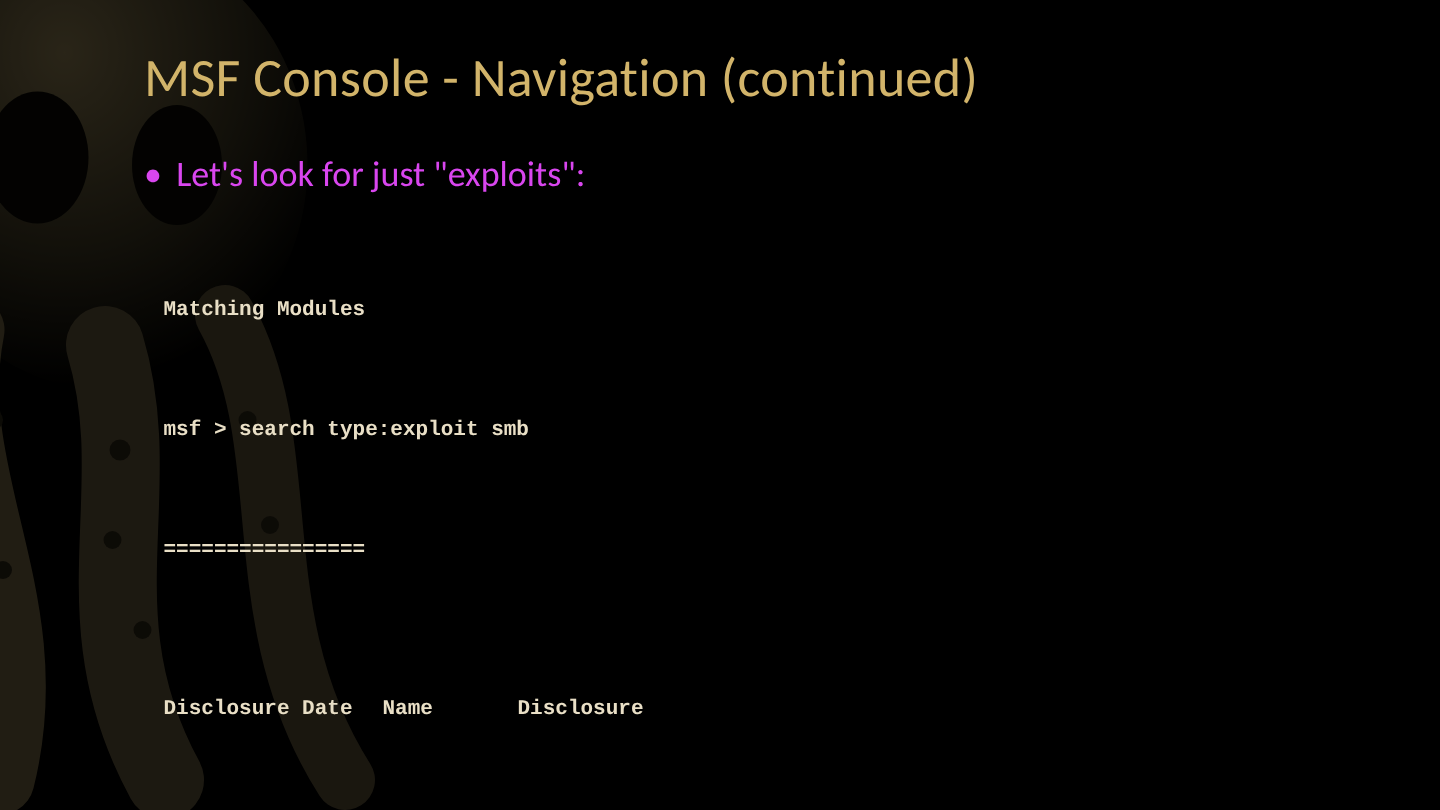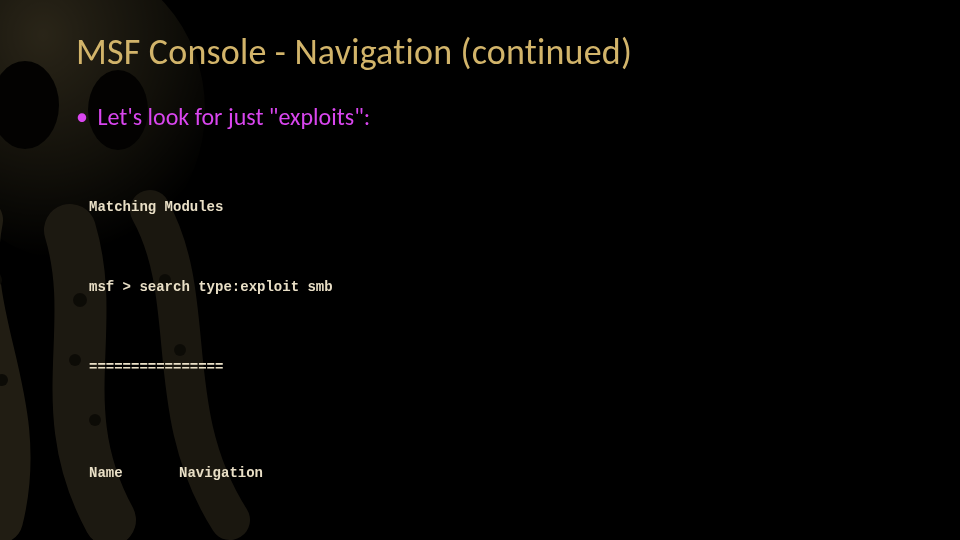--- a/index.html
+++ b/index.html
@@ -24,21 +24,21 @@
     width: 360px;
     height: 560px;
     opacity: 0.30;
   }
   .slide {
     position: relative;
     z-index: 1;
     width: 100%;
     height: 100%;
     box-sizing: border-box;
-    padding: 30px 40px 20px 76px;
+    padding: 30px 40px 20px 96px;
     color: #e9dfc6;
   }
   .title {
     font-size: 36px;
     font-weight: 400;
     color: #d2b46a;
     margin: 0 0 28px 0;
     letter-spacing: 0.2px;
   }
   .bullet {
@@ -105,22 +105,23 @@
     <span class="dot">•</span>
     <span>Let's look for just "exploits":</span>
   </div>
 
   <div class="mono">
     <span class="line">Matching Modules</span>
     <span class="line">msf &gt; search type:exploit smb</span>
     <span class="line">================</span>
 
     <div class="row">
+      <span class="c-date">Disclosure Date</span>
       <span class="c-rank">Name</span>
-      <span class="c-desc">Navigation</span>
+      <span class="c-desc">Disclosure</span>
     </div>
     <div class="row">
       <span class="c-name-h">----</span>
       <span class="c-date">---------------</span>
       <span class="c-rank">----</span>
       <span class="c-desc">-----------</span>
     </div>
     
     
   </div>

